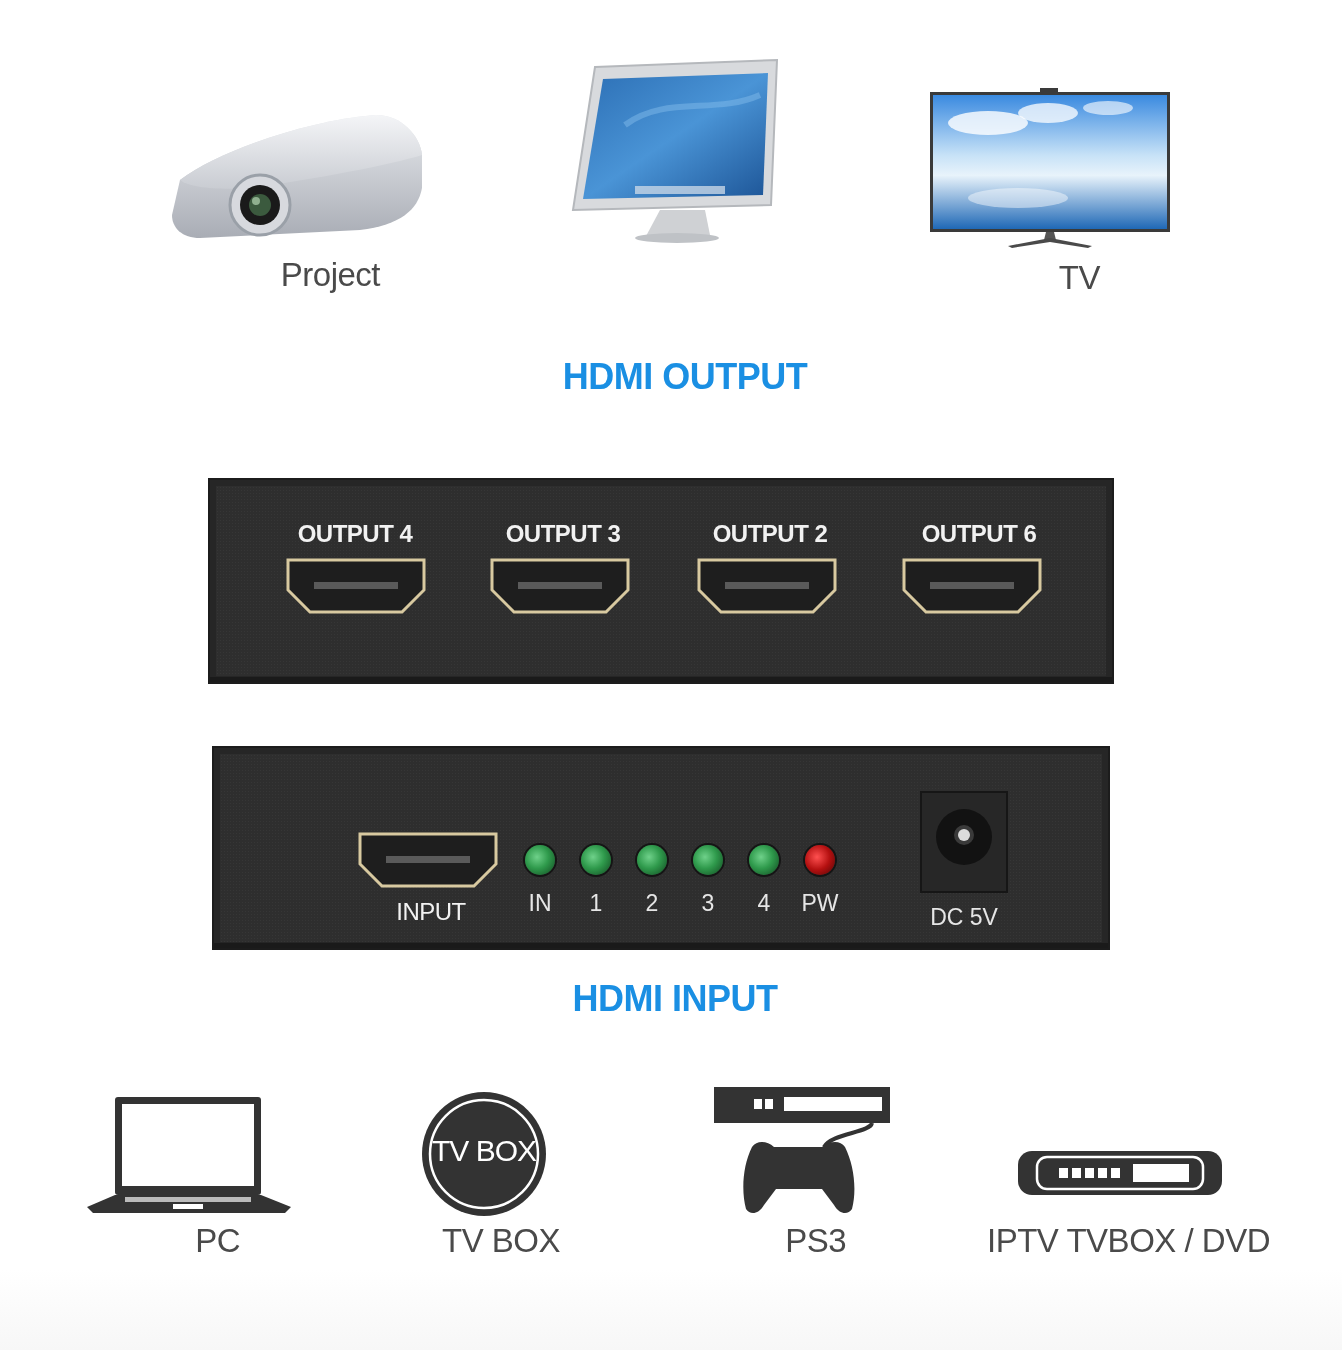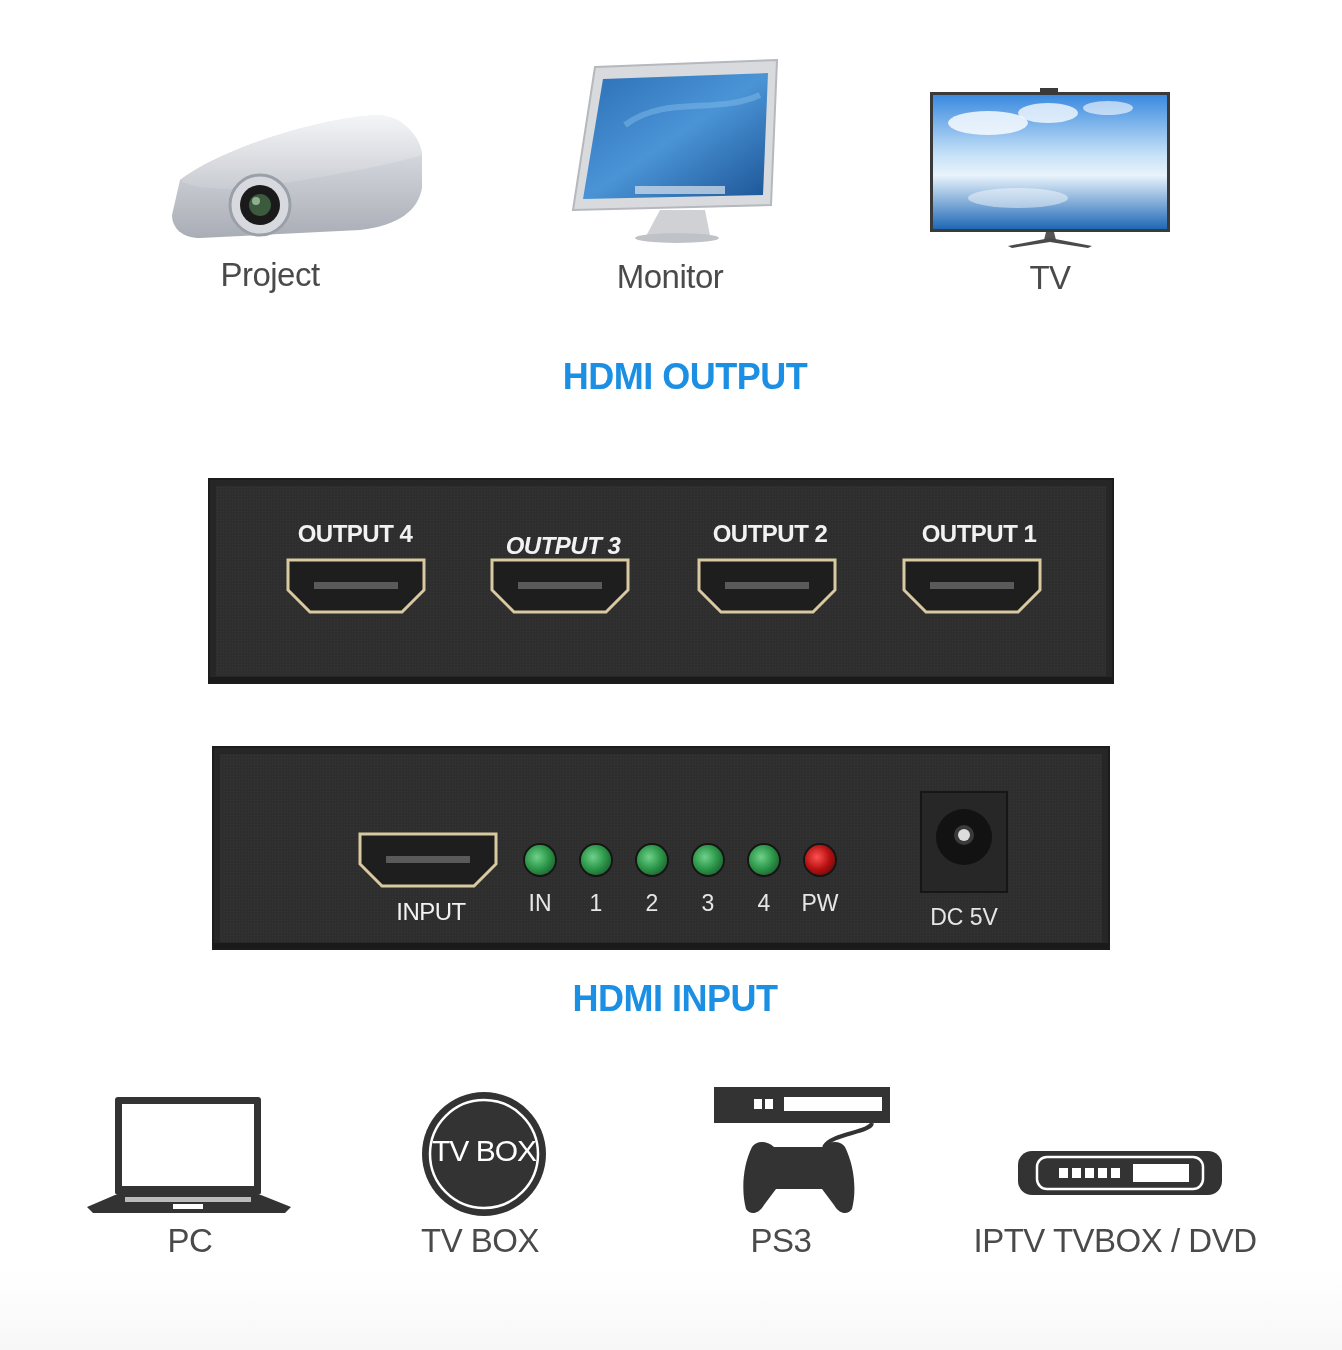--- a/index.html
+++ b/index.html
@@ -3,21 +3,21 @@
 <meta charset="utf-8">
 <style>
   html, body { margin:0; padding:0; }
   body {
     width:1342px; height:1350px; position:relative; overflow:hidden;
     background: linear-gradient(to bottom, #ffffff 0%, #ffffff 94%, #f7f7f7 100%);
     font-family: "Liberation Sans", sans-serif;
   }
   .abs { position:absolute; }
   .dev-label {
-    position:absolute; color:#4a4a4a; font-size:33px; text-align:center;
+    position:absolute; color:#4a4a4a; font-size:33px; text-align:right;
     font-family: "Liberation Sans", sans-serif; letter-spacing:-0.5px;
   }
   .section-title {
     position:absolute; color:#1a8fe3; font-weight:bold; font-size:36px;
     text-align:center; letter-spacing:-0.5px;
     font-family: "Liberation Sans", sans-serif;
   }
   .panel {
     position:absolute; background:#2e2e2e;
     background-image: radial-gradient(rgba(255,255,255,0.04) 1px, transparent 1px);
@@ -76,21 +76,20 @@
           <stop offset="1" stop-color="#1d5597"></stop>
       </linearGradient>
     </defs>
     <path d="M30 12 L212 5 L206 150 L8 155 Z" fill="#d8dadd" stroke="#b5b8bc" stroke-width="2"></path>
     <path d="M38 24 L203 18 L198 140 L18 144 Z" fill="url(#monScreen)"></path>
     <path d="M60 70 C100 40 150 60 195 40" stroke="#7fb9ea" stroke-width="6" fill="none" opacity="0.5"></path>
     <rect x="70" y="131" width="90" height="8" fill="#c7d6e6" opacity="0.8"></rect>
     <path d="M95 155 L140 155 L145 180 L80 183 Z" fill="#cfd1d4"></path>
     <ellipse cx="112" cy="183" rx="42" ry="5" fill="#bfc2c6"></ellipse>
   </svg>
-  <div class="dev-label" style="left:0;top:203px;width:210px;">Monitor</div>
 </div>
 
 <div class="abs" style="left:928px;top:88px;width:245px;height:212px;">
   <svg width="245" height="165" viewBox="0 0 245 165" style="position:absolute;left:0;top:0;">
     <defs>
       <linearGradient id="tvSky" x1="0" y1="0" x2="0" y2="1">
         <stop offset="0" stop-color="#3a8ae0"></stop>
           <stop offset="0.45" stop-color="#c7e2f7"></stop>
         <stop offset="0.6" stop-color="#e8f3fb"></stop>
           <stop offset="1" stop-color="#1f68b6"></stop>
@@ -113,33 +112,33 @@
 
 <div class="panel" style="left:208px;top:439px;width:906px;height:206px;margin-top:39px;">
   <div class="panel-edge" style="bottom:0;"></div>
 
   <div class="port-label" style="left:60px;top:40px;width:170px;">OUTPUT 4</div>
   <svg class="hdmi-port" width="144" height="60" viewBox="0 0 144 60" style="left:74px;top:76px;">
     <path d="M4 4 L140 4 L140 34 L118 56 L26 56 L4 34 Z" fill="#1e1e1e" stroke="#d8c9a0" stroke-width="3"></path>
     <rect x="30" y="26" width="84" height="7" fill="#5a5a5a"></rect>
   </svg>
 
-  <div class="port-label" style="left:268px;top:52px;width:170px;font-style:italic;">OUTPUT 3</div>
+  <div class="port-label" style="left:268px;top:40px;width:170px;">OUTPUT 3</div>
   <svg class="hdmi-port" width="144" height="60" viewBox="0 0 144 60" style="left:278px;top:76px;">
     <path d="M4 4 L140 4 L140 34 L118 56 L26 56 L4 34 Z" fill="#1e1e1e" stroke="#d8c9a0" stroke-width="3"></path>
     <rect x="30" y="26" width="84" height="7" fill="#5a5a5a"></rect>
   </svg>
 
   <div class="port-label" style="left:475px;top:40px;width:170px;">OUTPUT 2</div>
   <svg class="hdmi-port" width="144" height="60" viewBox="0 0 144 60" style="left:485px;top:76px;">
     <path d="M4 4 L140 4 L140 34 L118 56 L26 56 L4 34 Z" fill="#1e1e1e" stroke="#d8c9a0" stroke-width="3"></path>
     <rect x="30" y="26" width="84" height="7" fill="#5a5a5a"></rect>
   </svg>
 
-  <div class="port-label" style="left:684px;top:40px;width:170px;">OUTPUT 1</div>
+  <div class="port-label" style="left:684px;top:40px;width:170px;">OUTPUT 6</div>
   <svg class="hdmi-port" width="144" height="60" viewBox="0 0 144 60" style="left:690px;top:76px;">
     <path d="M4 4 L140 4 L140 34 L118 56 L26 56 L4 34 Z" fill="#1e1e1e" stroke="#d8c9a0" stroke-width="3"></path>
     <rect x="30" y="26" width="84" height="7" fill="#5a5a5a"></rect>
   </svg>
 </div>
 
 <div class="panel" style="left:212px;top:746px;width:898px;height:204px;">
   <div class="panel-edge" style="bottom:0;"></div>
 
   <svg class="hdmi-port" width="144" height="60" viewBox="0 0 144 60" style="left:142px;top:82px;">

